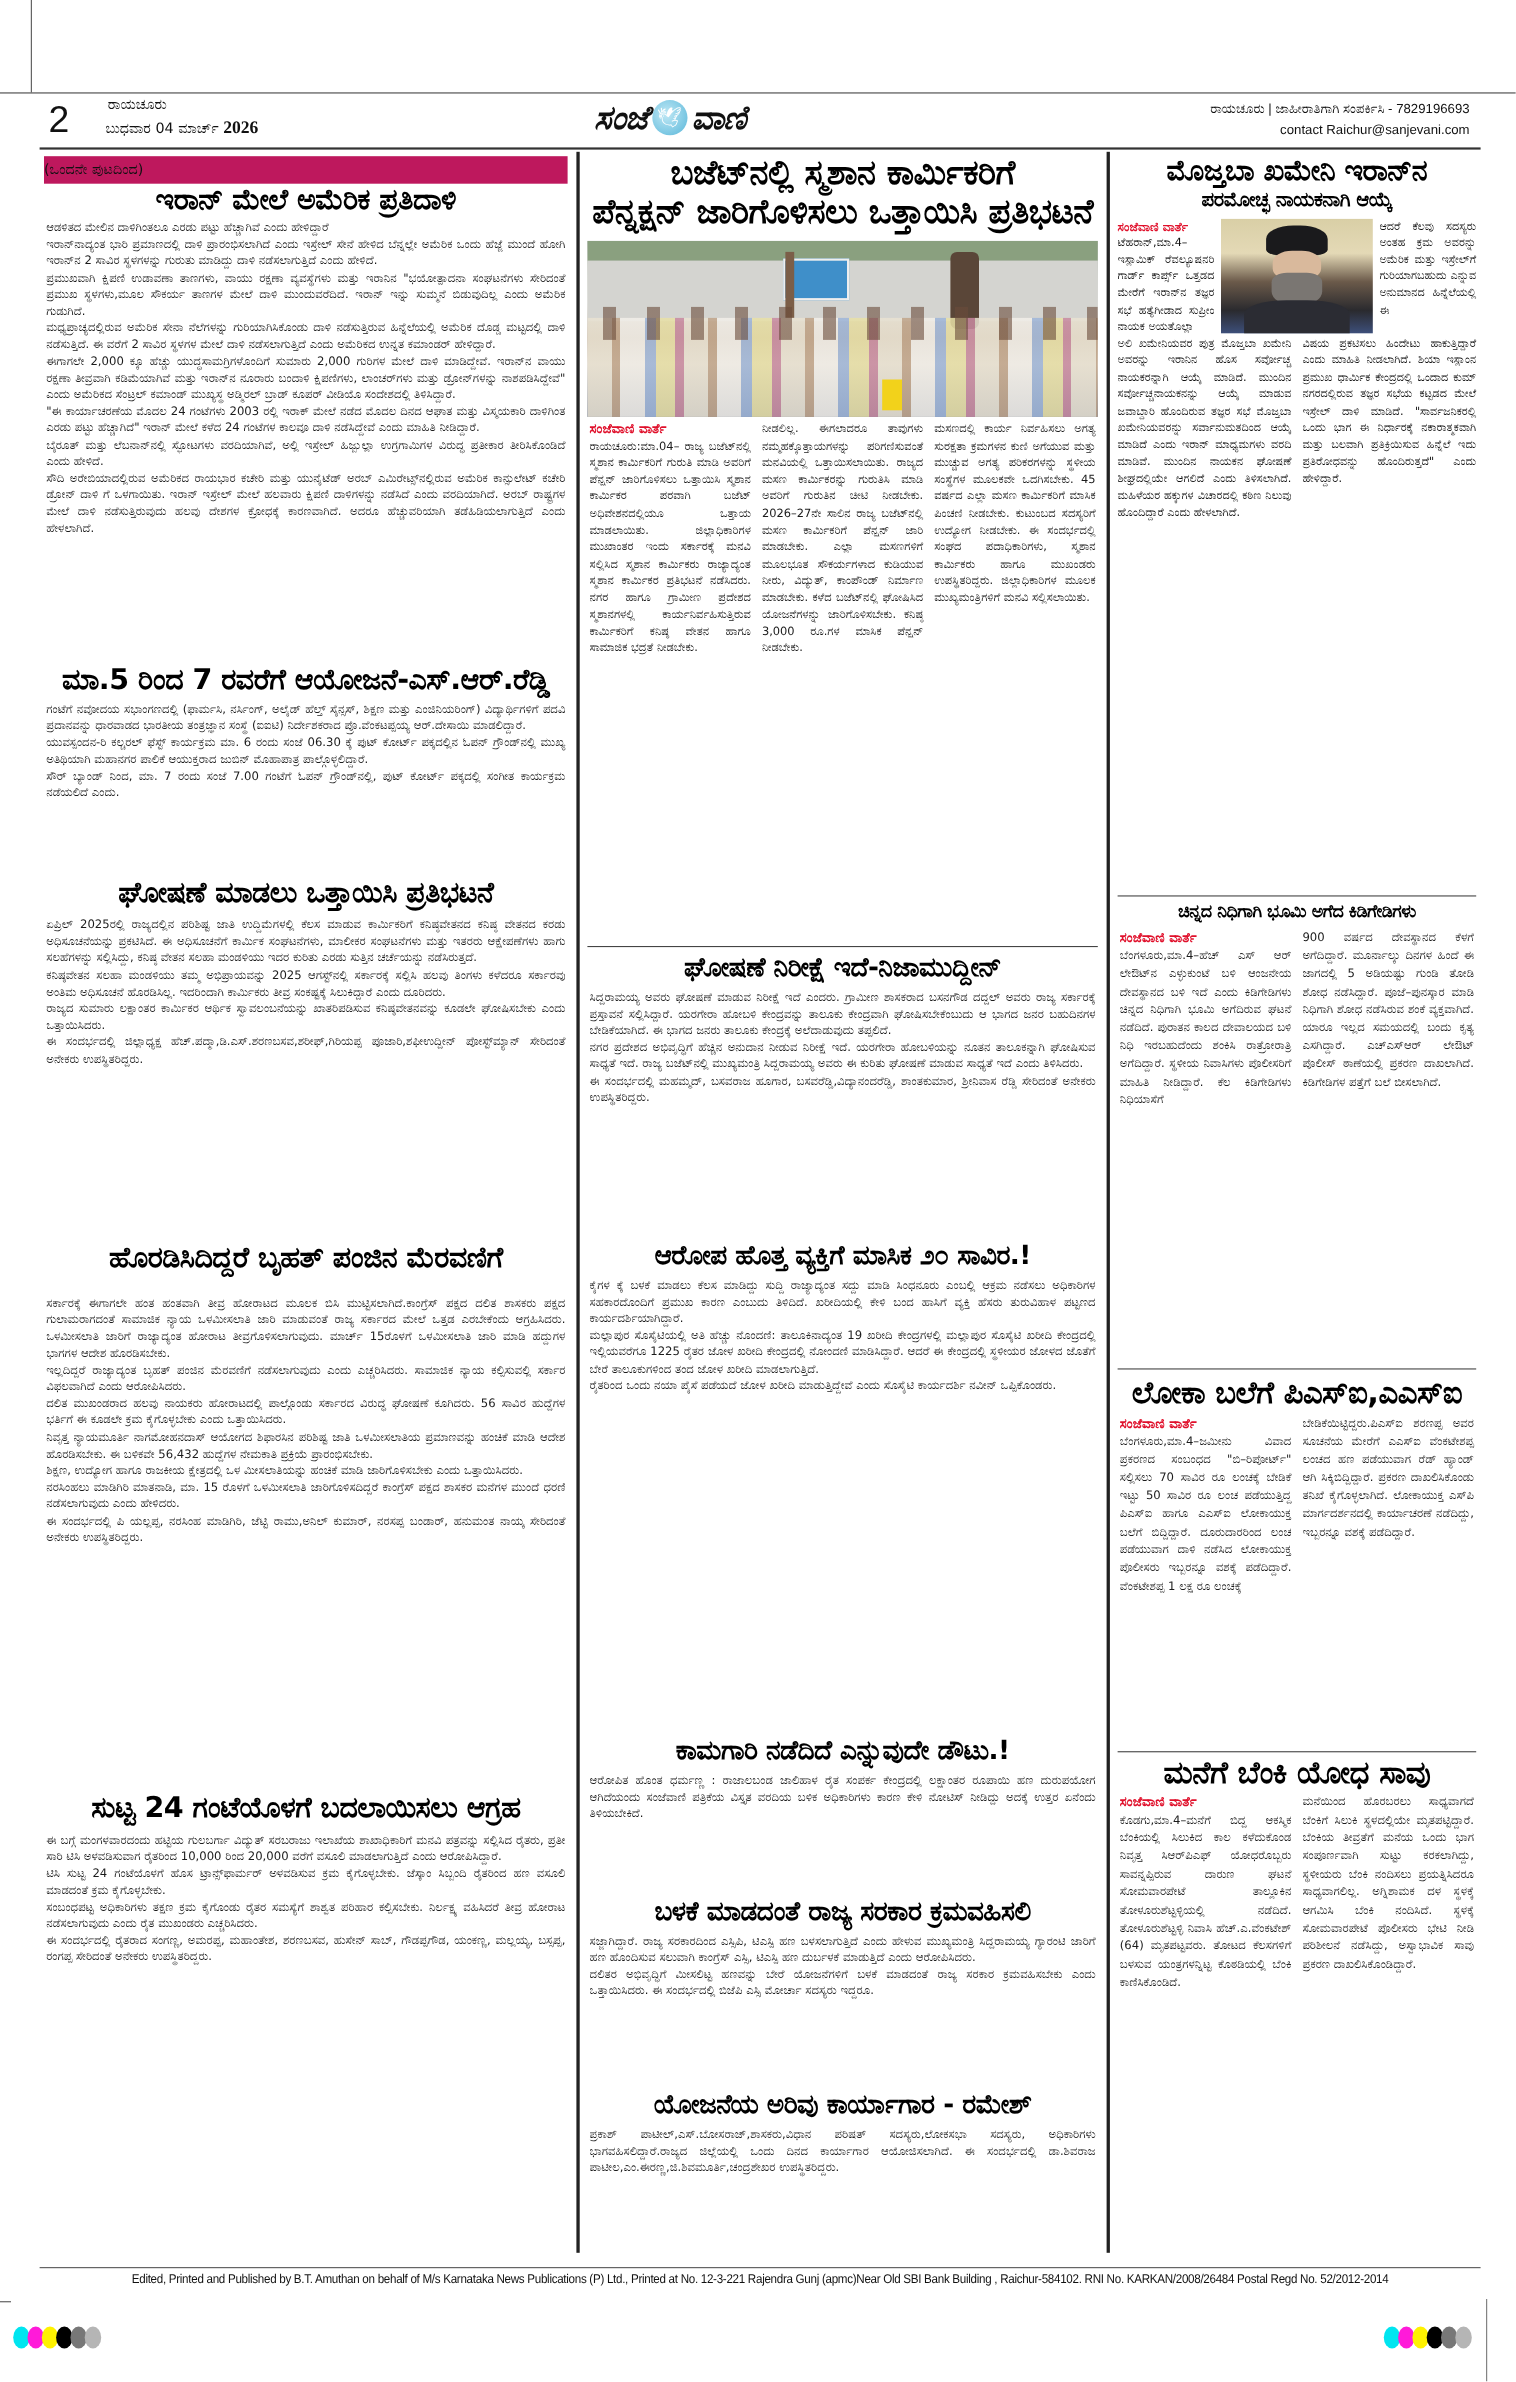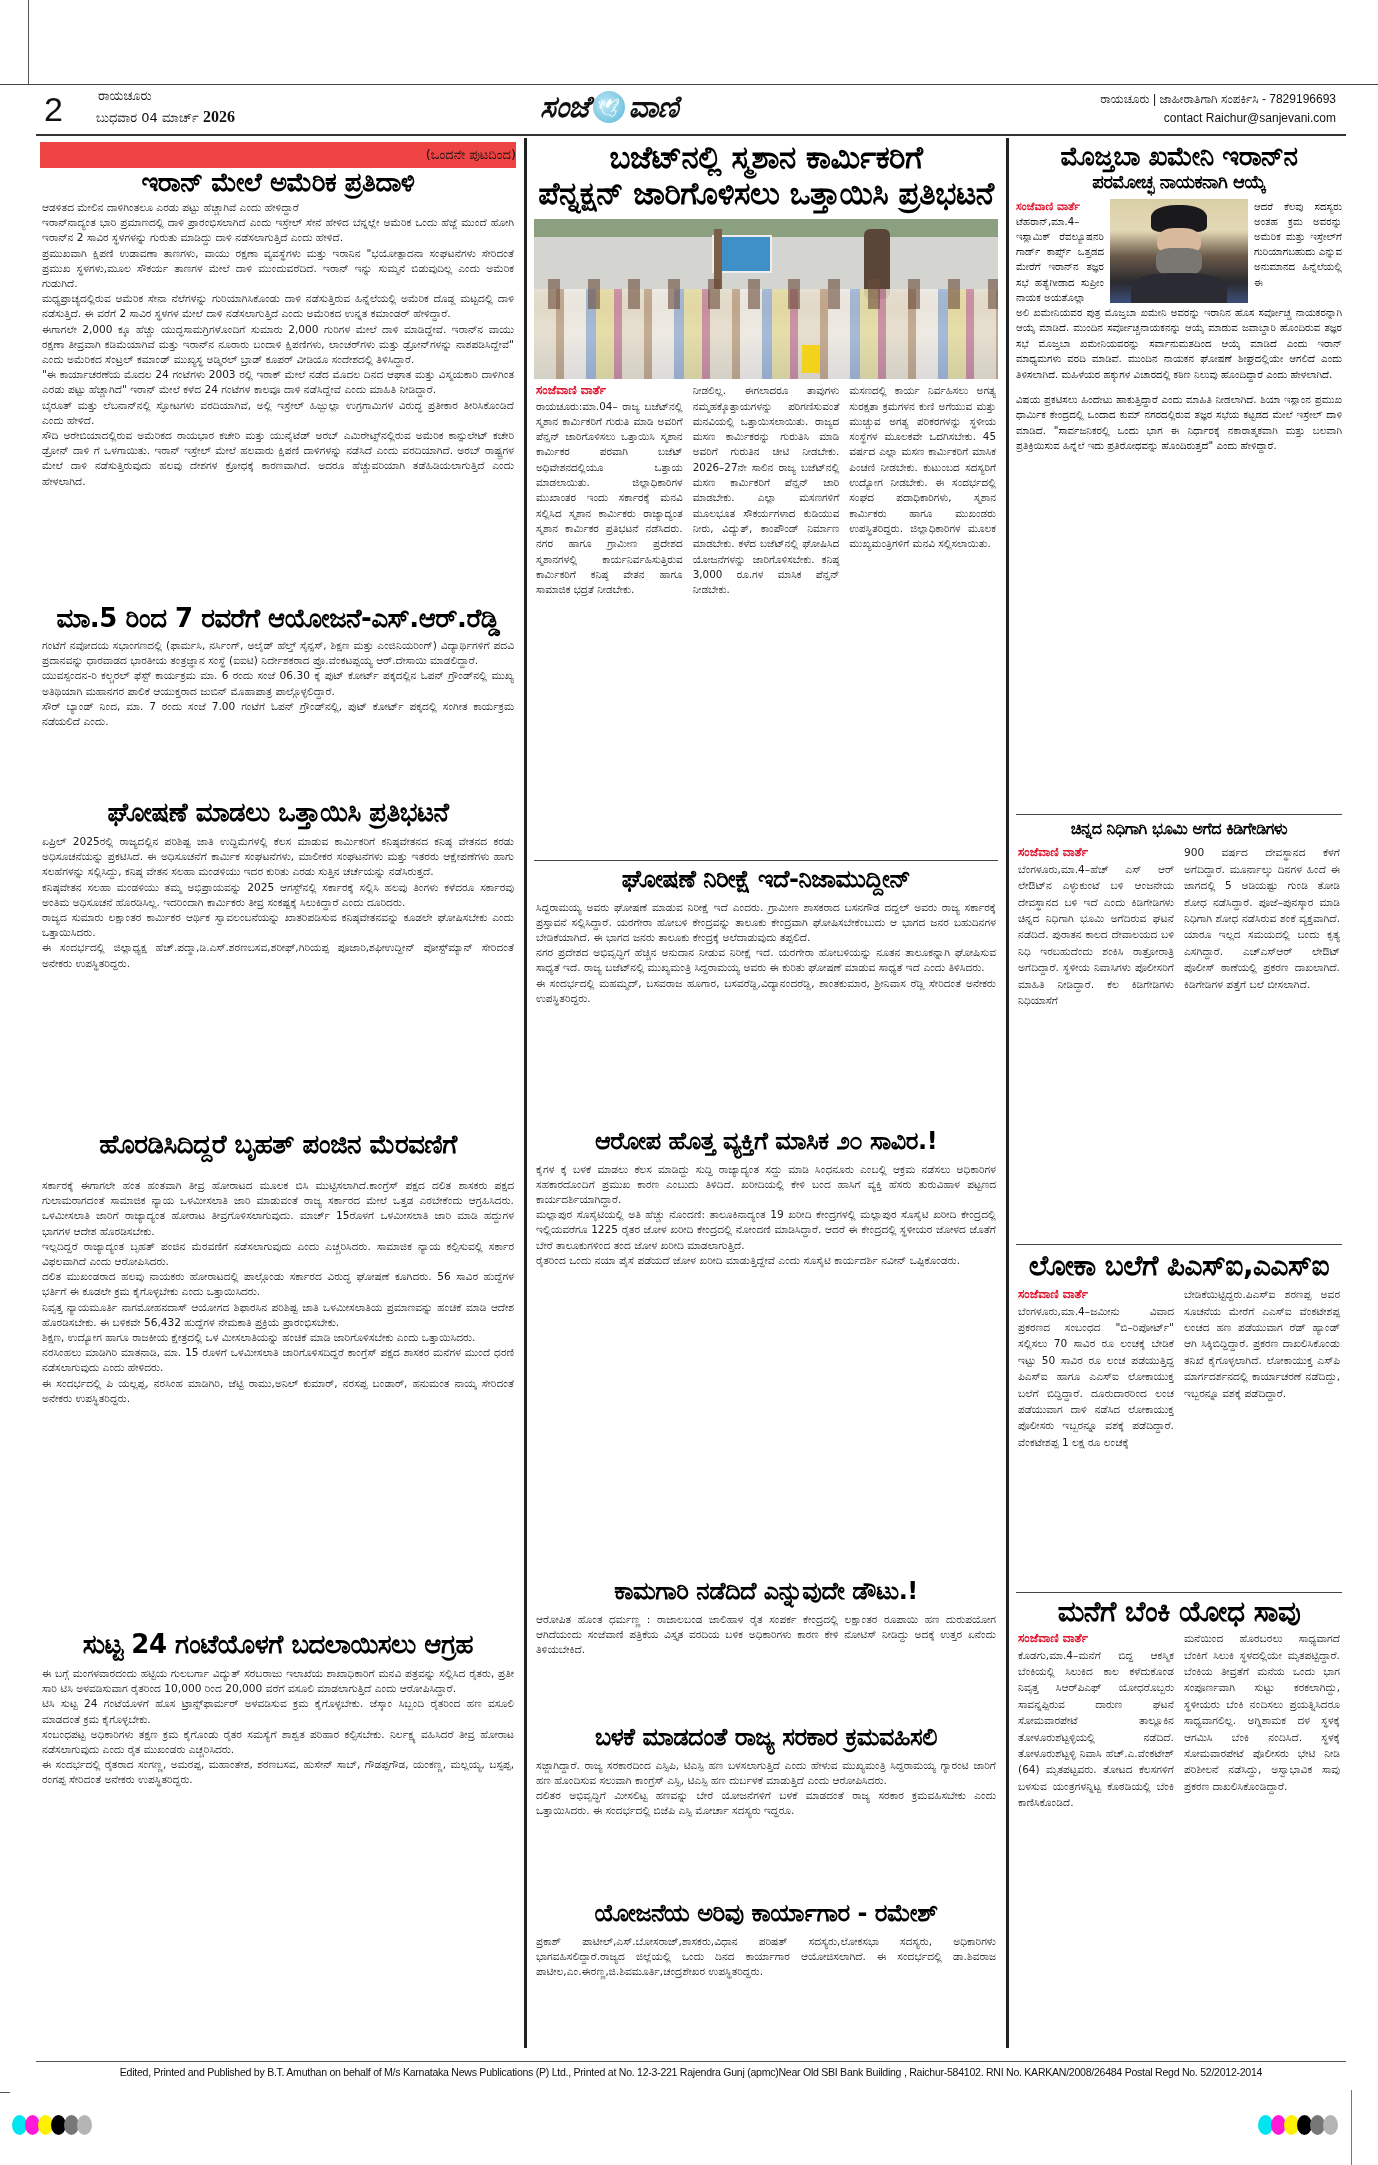--- a/index.html
+++ b/index.html
@@ -21,21 +21,21 @@
   .masthead-contact { position: absolute; right: 10px; top: 4px; text-align: right; font-size: 12px; line-height: 19px; font-family: "Liberation Sans", sans-serif; }
   .masthead-rule { position: absolute; left: 36px; top: 134px; width: 1310px; height: 2px; background: #333; }
 
   
   .col { position: absolute; top: 138px; }
   .col-left { left: 36px; width: 484px; }
   .col-mid { left: 530px; width: 472px; }
   .col-right { left: 1012px; width: 334px; }
   .vrule { position: absolute; top: 138px; width: 3px; background: #222; }
 
-  .banner { background: #ef4444; text-align: right; font-size: 13px; padding: 5px 0; margin: 4px 4px 6px 4px; }
+  .banner { background: #be185d; text-align: left; font-size: 13px; padding: 5px 0; margin: 4px 4px 6px 4px; }
   .hl { font-family: "DejaVu Sans", sans-serif; font-weight: 900; text-align: center; letter-spacing: -0.5px; line-height: 1.15; color: #000; }
   .hl-xl { font-size: 30px; }
   .hl-l { font-size: 26px; }
   .hl-m { font-size: 24px; }
   .body { font-size: 10.6px; line-height: 15.2px; text-align: justify; color: #1b1b1b; padding: 0 6px; }
   .body p { margin: 0; text-indent: 0; }
   .sect { position: absolute; left: 0; right: 0; overflow: hidden; }
   .byline { color: #e0102b; font-weight: bold; font-size: 12px; }
   .hr-thin { height: 1px; background: #444; margin: 0 4px; }
   .three-col { display: grid; grid-template-columns: 1fr 1fr 1fr; gap: 10px; padding: 0 6px; font-size: 10.4px; line-height: 15.3px; text-align: justify; color: #1b1b1b; }
@@ -217,21 +217,21 @@
         <span>ಟೆಹರಾನ್,ಮಾ.4– ಇಸ್ಲಾಮಿಕ್ ರೆವಲ್ಯೂಷನರಿ ಗಾರ್ಡ್ ಕಾರ್ಪ್ಸ್ ಒತ್ತಡದ ಮೇರೆಗೆ ಇರಾನ್‌ನ ತಜ್ಞರ ಸಭೆ ಹತ್ಯೆಗೀಡಾದ ಸುಪ್ರೀಂ ನಾಯಕ ಅಯತೊಲ್ಲಾ</span>
       </div>
       <div class="photo portrait-photo" style="height:104px;">
         <div class="shape" style="left:30%;top:6%;width:40%;height:26%;background:#1a1a1c;border-radius:45% 45% 20% 20%;"></div>
         <div class="shape" style="left:34%;top:28%;width:32%;height:26%;background:#d9b99c;border-radius:40%;"></div>
         <div class="shape" style="left:33%;top:48%;width:34%;height:28%;background:#7a7672;border-radius:30% 30% 45% 45%;"></div>
         <div class="shape" style="left:15%;top:72%;width:70%;height:30%;background:#2b2c33;border-radius:40% 40% 0 0;"></div>
       </div>
       <div>ಆದರೆ ಕೆಲವು ಸದಸ್ಯರು ಅಂತಹ ಕ್ರಮ ಅವರನ್ನು ಅಮೆರಿಕ ಮತ್ತು ಇಸ್ರೇಲ್‌ಗೆ ಗುರಿಯಾಗಬಹುದು ಎನ್ನುವ ಅನುಮಾನದ ಹಿನ್ನೆಲೆಯಲ್ಲಿ ಈ</div>
     </div>
-    <div style="display:grid;grid-template-columns:1fr;gap:10px;padding:0 4px;font-size:10.2px;line-height:15.4px;text-align:justify;">
+    <div style="display:grid;grid-template-columns:1fr 1fr;gap:10px;padding:0 4px;font-size:10.2px;line-height:15.4px;text-align:justify;">
       <div>ಅಲಿ ಖಮೇನಿಯವರ ಪುತ್ರ ಮೊಜ್ತಬಾ ಖಮೇನಿ ಅವರನ್ನು ಇರಾನಿನ ಹೊಸ ಸರ್ವೋಚ್ಚ ನಾಯಕರನ್ನಾಗಿ ಆಯ್ಕೆ ಮಾಡಿದೆ. ಮುಂದಿನ ಸರ್ವೋಚ್ಚನಾಯಕನನ್ನು ಆಯ್ಕೆ ಮಾಡುವ ಜವಾಬ್ದಾರಿ ಹೊಂದಿರುವ ತಜ್ಞರ ಸಭೆ ಮೊಜ್ತಬಾ ಖಮೇನಿಯವರನ್ನು ಸರ್ವಾನುಮತದಿಂದ ಆಯ್ಕೆ ಮಾಡಿದೆ ಎಂದು ಇರಾನ್ ಮಾಧ್ಯಮಗಳು ವರದಿ ಮಾಡಿವೆ. ಮುಂದಿನ ನಾಯಕನ ಘೋಷಣೆ ಶೀಘ್ರದಲ್ಲಿಯೇ ಆಗಲಿದೆ ಎಂದು ತಿಳಿಸಲಾಗಿದೆ. ಮಹಿಳೆಯರ ಹಕ್ಕುಗಳ ವಿಚಾರದಲ್ಲಿ ಕಠಿಣ ನಿಲುವು ಹೊಂದಿದ್ದಾರೆ ಎಂದು ಹೇಳಲಾಗಿದೆ.</div>
       <div>ವಿಷಯ ಪ್ರಕಟಿಸಲು ಹಿಂದೇಟು ಹಾಕುತ್ತಿದ್ದಾರೆ ಎಂದು ಮಾಹಿತಿ ನೀಡಲಾಗಿದೆ. ಶಿಯಾ ಇಸ್ಲಾಂನ ಪ್ರಮುಖ ಧಾರ್ಮಿಕ ಕೇಂದ್ರದಲ್ಲಿ ಒಂದಾದ ಕುಮ್ ನಗರದಲ್ಲಿರುವ ತಜ್ಞರ ಸಭೆಯ ಕಟ್ಟಡದ ಮೇಲೆ ಇಸ್ರೇಲ್ ದಾಳಿ ಮಾಡಿದೆ. "ಸಾರ್ವಜನಿಕರಲ್ಲಿ ಒಂದು ಭಾಗ ಈ ನಿರ್ಧಾರಕ್ಕೆ ನಕಾರಾತ್ಮಕವಾಗಿ ಮತ್ತು ಬಲವಾಗಿ ಪ್ರತಿಕ್ರಿಯಿಸುವ ಹಿನ್ನೆಲೆ ಇದು ಪ್ರತಿರೋಧವನ್ನು ಹೊಂದಿರುತ್ತದೆ" ಎಂದು ಹೇಳಿದ್ದಾರೆ.</div>
     </div>
   </article>
   <div class="hr-thin" style="position:absolute;top:676px;left:0;right:0;"></div>
 
   <article class="sect" style="top:682px;height:420px;">
     <h2 class="hl hl-m" style="font-size:16px;">ಚಿನ್ನದ ನಿಧಿಗಾಗಿ ಭೂಮಿ ಅಗೆದ ಕಿಡಿಗೇಡಿಗಳು</h2>
     <div class="two-col" style="margin-top:6px;">
       <div>

